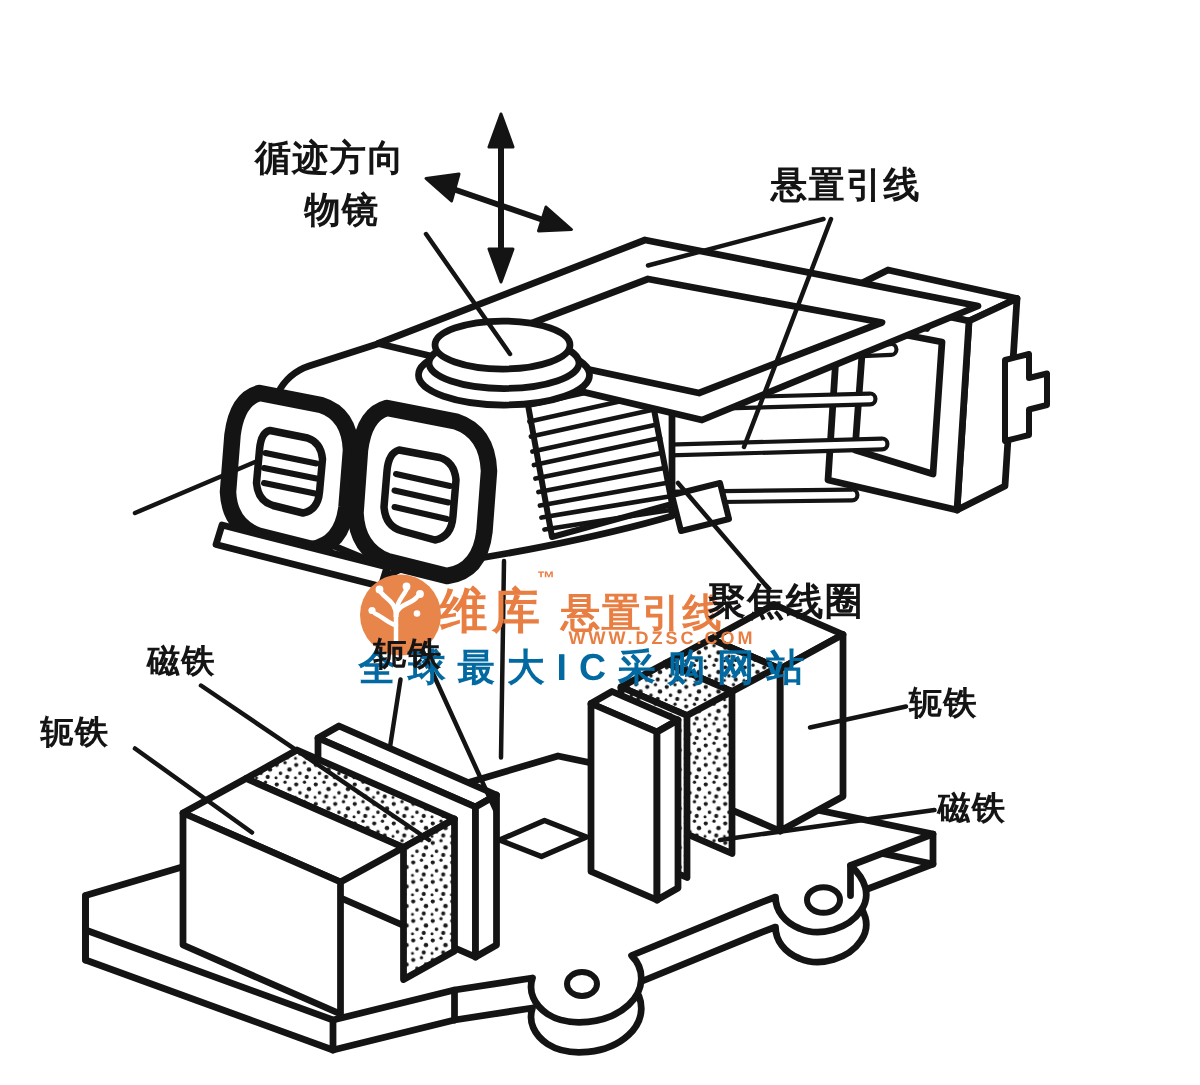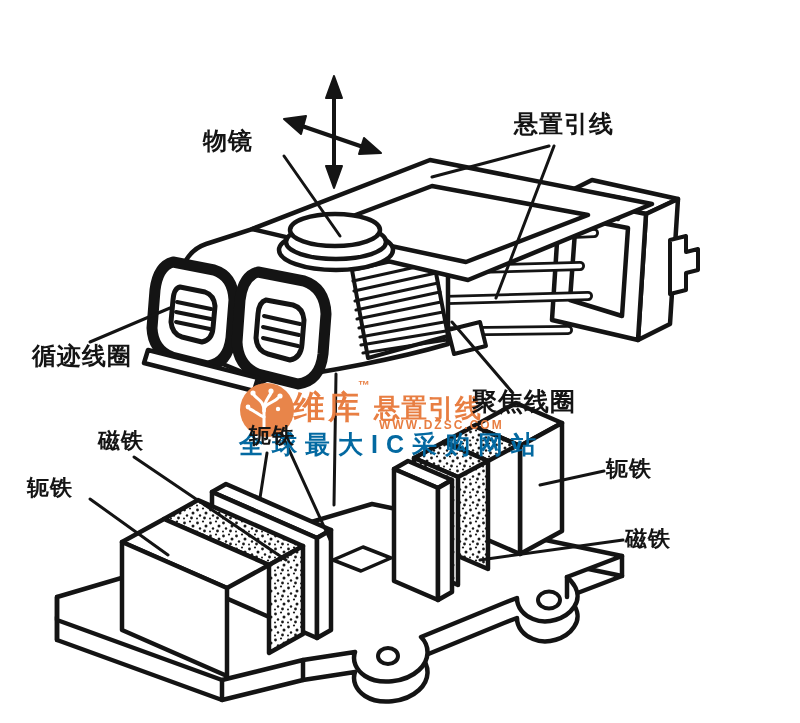--- a/index.html
+++ b/index.html
@@ -221,23 +221,23 @@
         <circle cx="40" cy="28" r="2.2"></circle>
       </g>
     </svg>
     <div class="wm wm-brand">维库</div>
     <div class="wm wm-tm">™</div>
     <div class="wm wm-site">悬置引线</div>
     <div class="wm wm-url">WWW.DZSC.COM</div>
     <div class="wm wm-tagline">全球最大IC采购网站</div>
   </div>
 
+  <div class="lbl" style="left:170px;top:93px;font-size:24px;">循迹方向</div>
   <div class="lbl" style="left:203px;top:128px;font-size:24px;">物镜</div>
   <div class="lbl" style="left:514px;top:111px;font-size:24px;">悬置引线</div>
-  <div class="lbl" style="left:32px;top:343px;font-size:24px;">循迹线圈</div>
   <div class="lbl" style="left:472px;top:388px;font-size:25px;">聚焦线圈</div>
   <div class="lbl" style="left:249px;top:424px;">轭铁</div>
   <div class="lbl" style="left:98px;top:429px;">磁铁</div>
   <div class="lbl" style="left:27px;top:476px;">轭铁</div>
   <div class="lbl" style="left:606px;top:457px;">轭铁</div>
   <div class="lbl" style="left:625px;top:527px;">磁铁</div>
 
 </div>
 
 </body></html>

